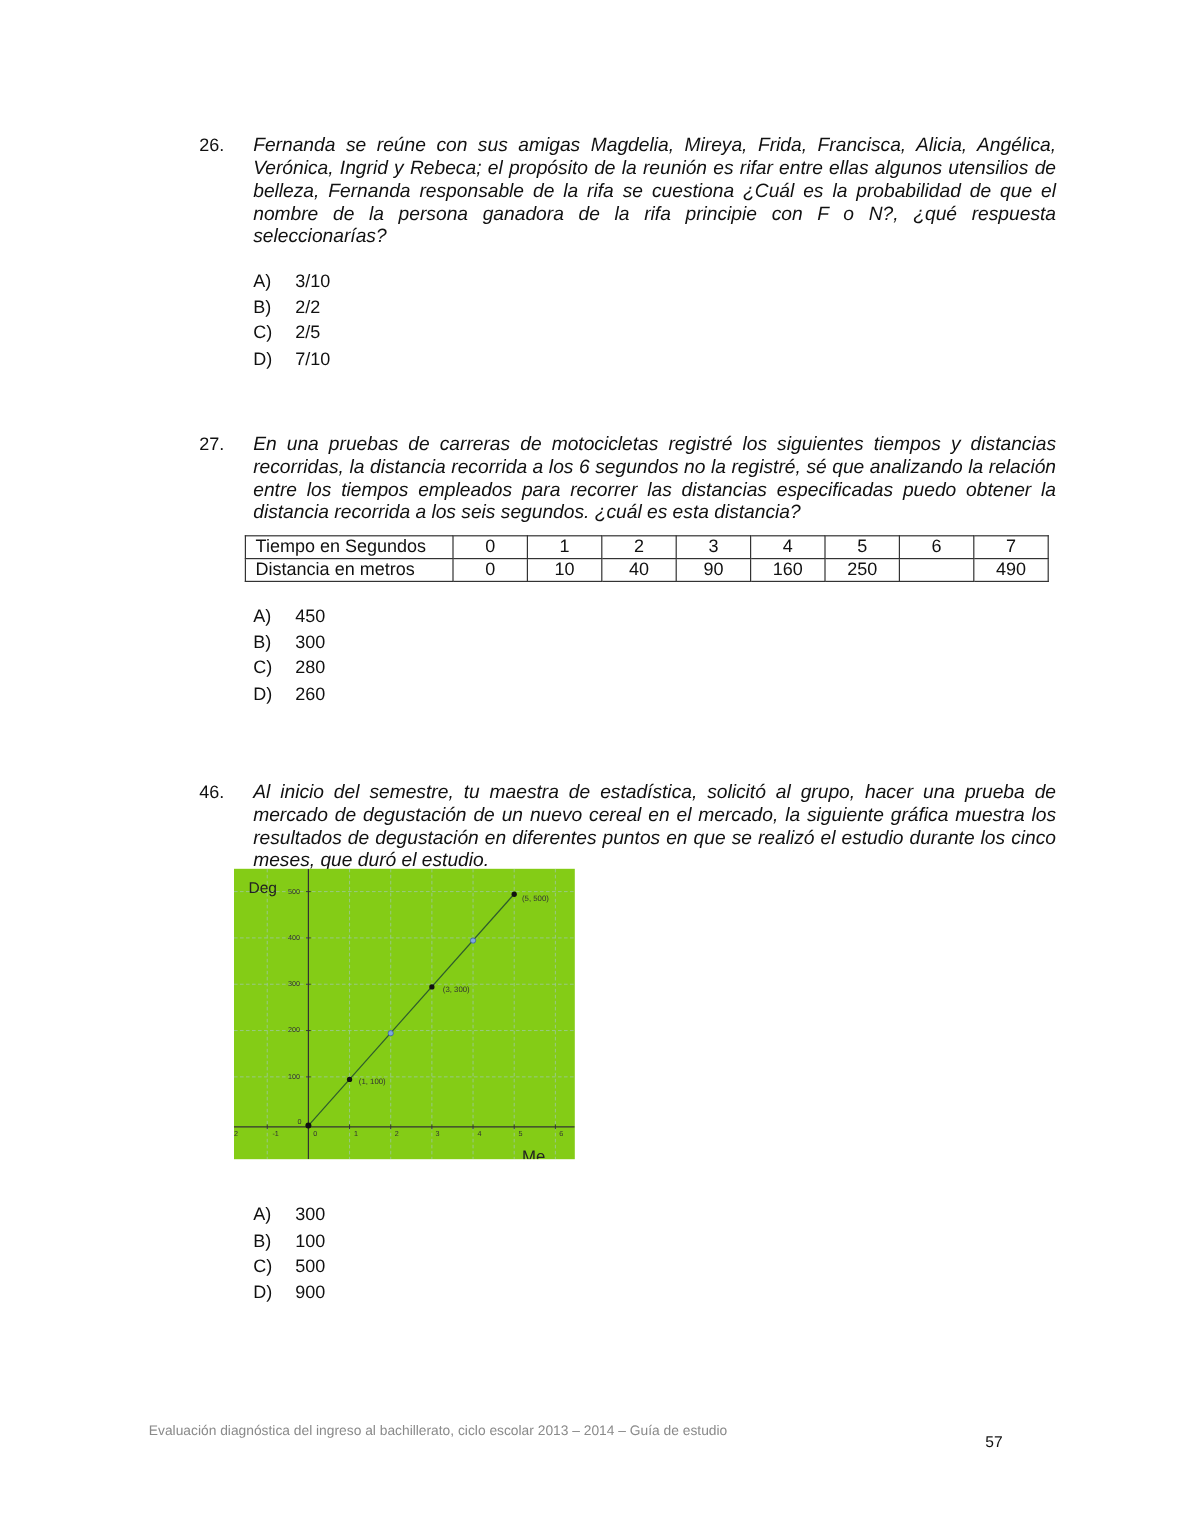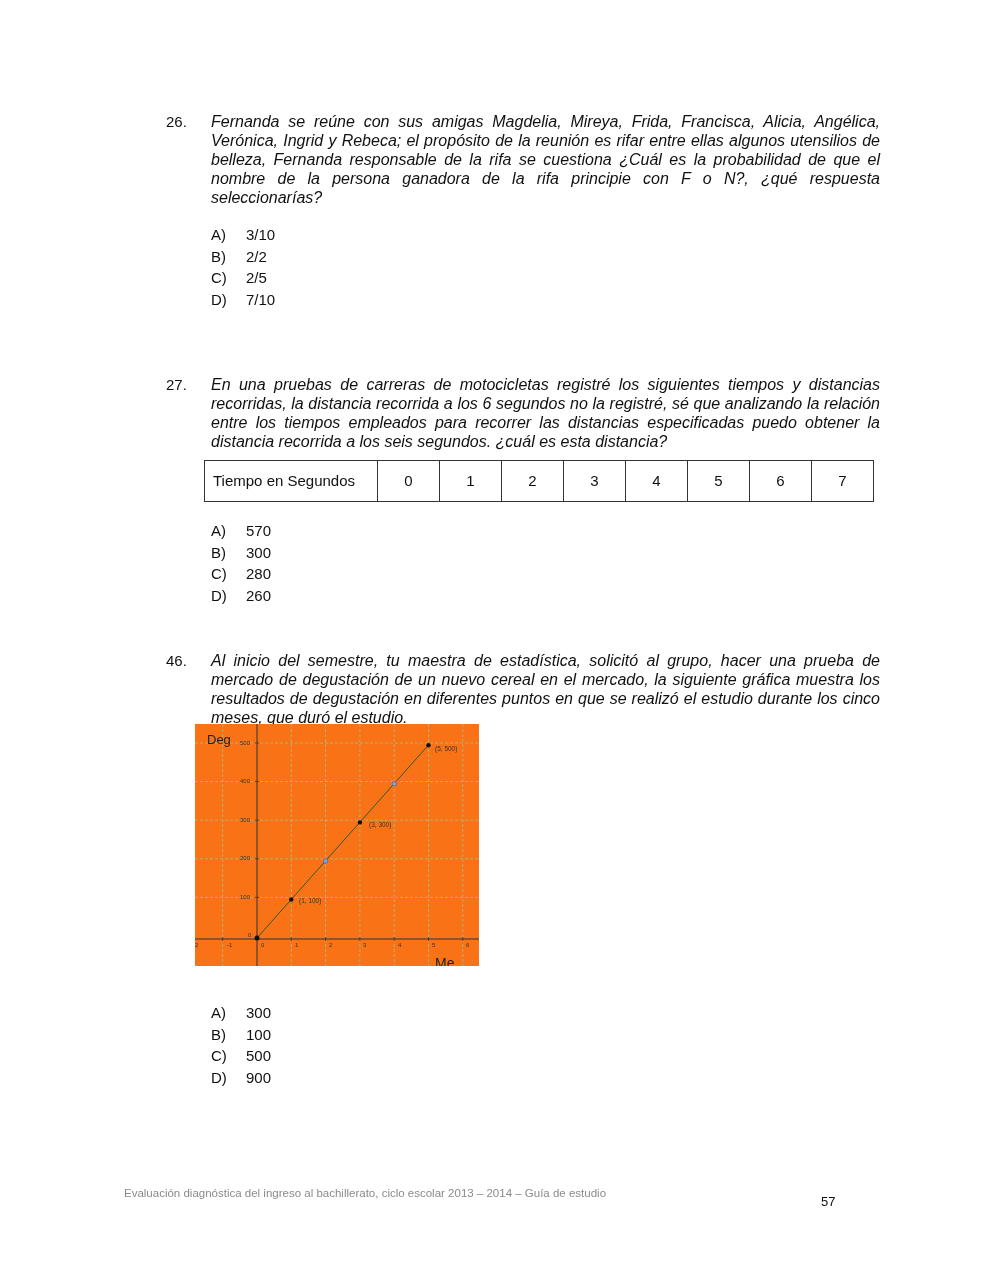--- a/index.html
+++ b/index.html
@@ -5,23 +5,23 @@
   html, body { margin: 0; padding: 0; background: #ffffff; }
   body { width: 990px; height: 1280px; position: relative; overflow: hidden;
          font-family: "Liberation Sans", sans-serif; color: #111; }
   .q { position: absolute; left: 138px; width: 714px; margin-left: 28px; }
   .qnum { position: absolute; left: 0; top: 0; font-size: 15px; line-height: 19px; }
   .qtext { margin-left: 45px; font-size: 16px; line-height: 19px; text-align: justify; font-style: italic; }
   .opts { margin-left: 45px; margin-top: 14px; font-size: 15px; line-height: 21.5px; }
   .opt { display: flex; }
   .opt .ol { width: 35px; }
   table.dt { border-collapse: collapse; margin-left: 38px; margin-top: 9px; font-size: 15px; }
-  table.dt td { border: 1px solid #333; padding: 11px 4px; height: 18px; line-height: 18px; text-align: center; width: 53px; }
+  table.dt td { border: 1px solid #333; padding: 0 4px; height: 18px; line-height: 18px; text-align: center; width: 53px; }
   table.dt td.hdr { text-align: left; width: 160px; padding-left: 8px; }
-  .graph { position: absolute; left: 195px; top: 724px; width: 284px; height: 242px; background: #f97316; overflow: hidden; }
+  .graph { position: absolute; left: 195px; top: 724px; width: 284px; height: 242px; background: #84cc16; overflow: hidden; }
   .sub-q { font-size: 15px; margin-left: 45px; }
   .footer { position: absolute; top: 1187px; left: 124px; width: 700px; font-size: 11.5px; color: #8a8a8a; }
   .pagenum { position: absolute; top: 1194px; left: 821px; font-size: 13px; color: #111; }
 </style>
 </head>
 <body>
 
 <div class="q" style="top:112px;">
   <div class="qnum">26.</div>
   <div class="qtext">Fernanda se reúne con sus amigas Magdelia, Mireya, Frida, Francisca, Alicia, Angélica, Verónica, Ingrid y Rebeca; el propósito de la reunión es rifar entre ellas algunos utensilios de belleza, Fernanda responsable de la rifa se cuestiona ¿Cuál es la probabilidad de que el nombre de la persona ganadora de la rifa principie con F o N?, ¿qué respuesta seleccionarías?</div>
@@ -38,42 +38,53 @@
         <span class="ol">C)</span>
         <span>2/5</span>
       </div>
     <div class="opt">
         <span class="ol">D)</span>
         <span>7/10</span>
       </div>
   </div>
 </div>
 
-<div class="q" style="top:375px;">
+<div class="q" style="top:361px;">
   <div class="qnum">27.</div>
   <div class="qtext">En una pruebas de carreras de motocicletas registré los siguientes tiempos y distancias recorridas, la distancia recorrida a los 6 segundos no la registré, sé que analizando la relación entre los tiempos empleados para recorrer las distancias especificadas puedo obtener la distancia recorrida a los seis segundos. ¿cuál es esta distancia?</div>
   <table class="dt">
     <tbody>
         <tr>
       <td class="hdr">Tiempo en Segundos</td>
       <td>0</td>
       <td>1</td>
       <td>2</td>
       <td>3</td>
       <td>4</td>
       <td>5</td>
       <td>6</td>
       <td>7</td>
     </tr>
+    <tr>
+      <td class="hdr">Distancia en metros</td>
+      <td>0</td>
+      <td>10</td>
+      <td>40</td>
+      <td>90</td>
+      <td>160</td>
+      <td>250</td>
+      <td></td>
+      <td>490</td>
+    </tr>
   </tbody>
     </table>
   <div class="opts" style="margin-top:18px;">
     <div class="opt">
         <span class="ol">A)</span>
-        <span>570</span>
+        <span>450</span>
       </div>
     <div class="opt">
         <span class="ol">B)</span>
         <span>300</span>
       </div>
     <div class="opt">
         <span class="ol">C)</span>
         <span>280</span>
       </div>
     <div class="opt">

